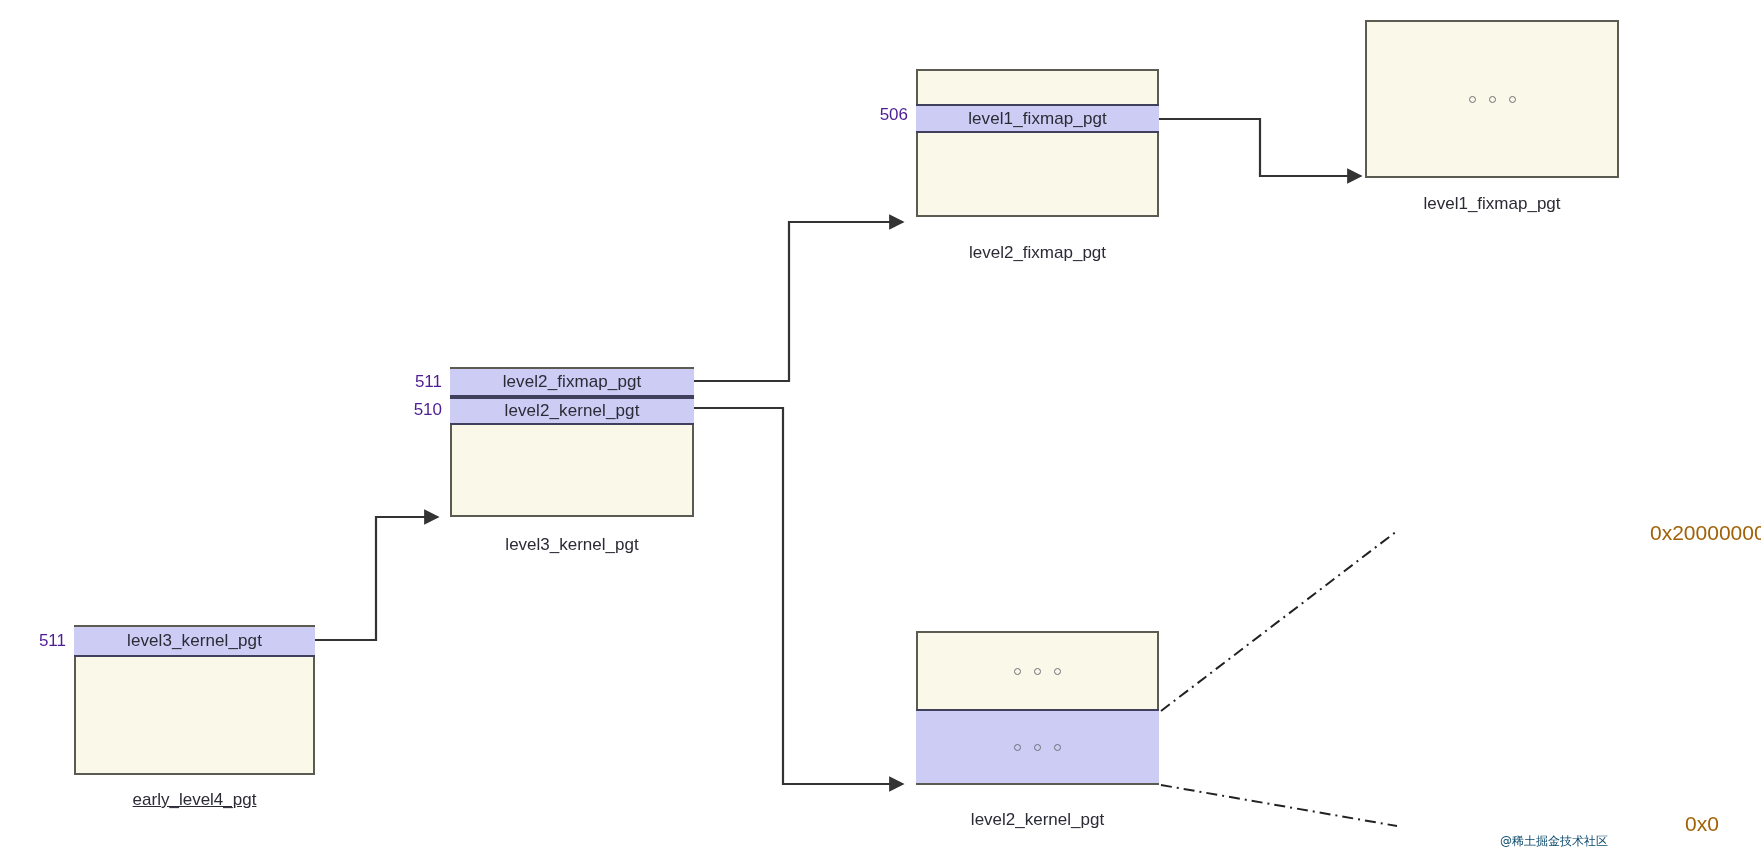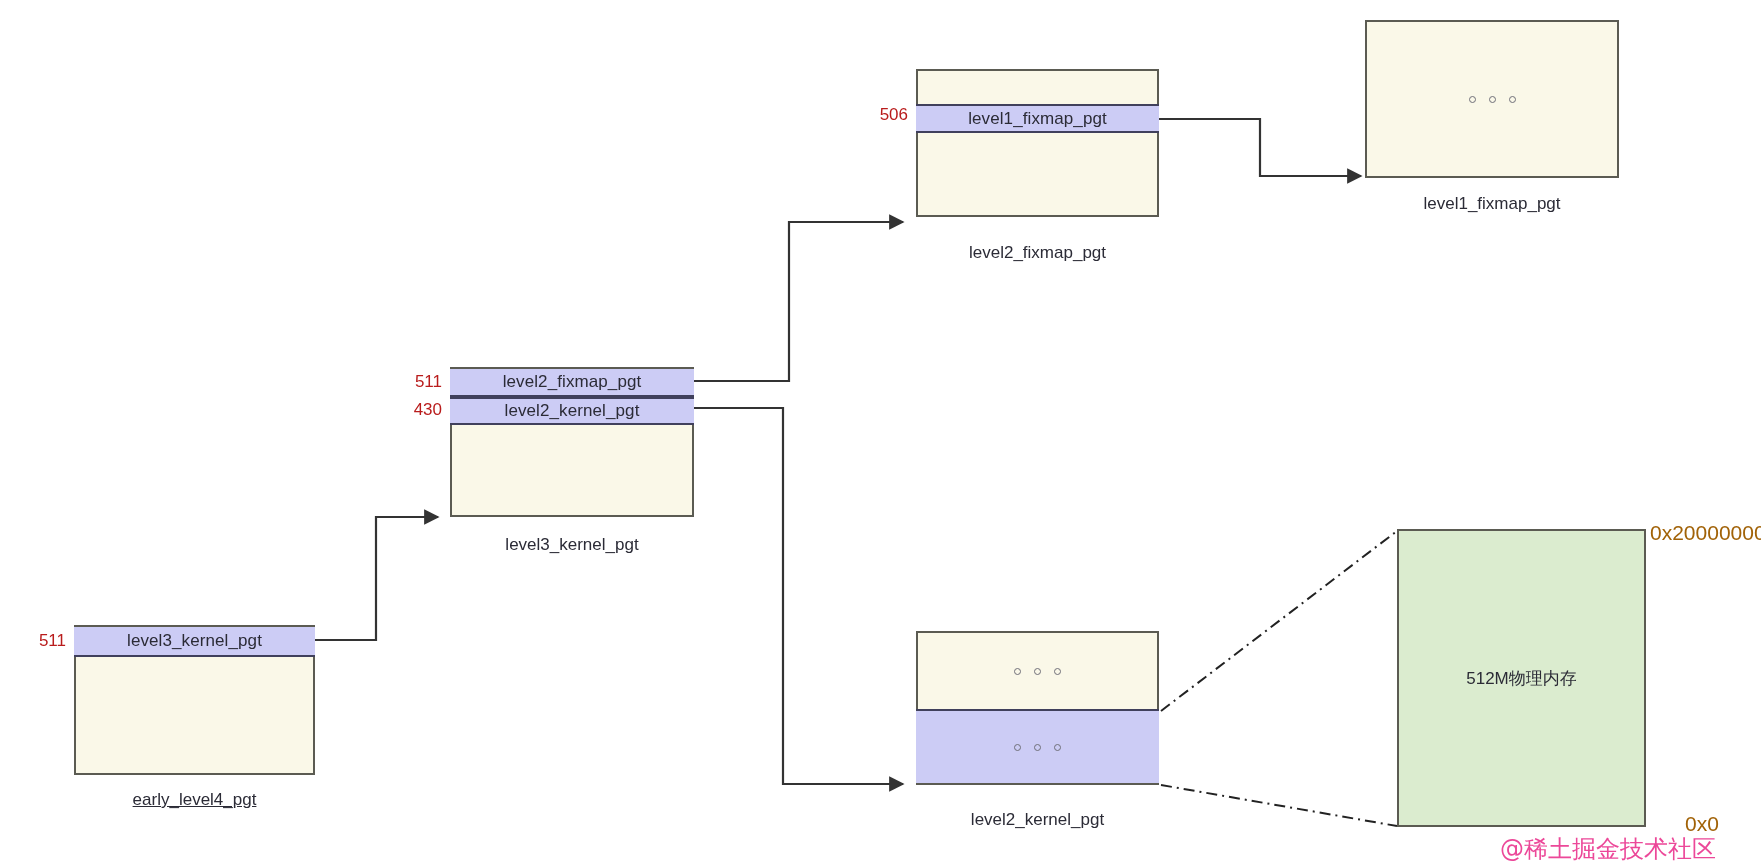--- a/index.html
+++ b/index.html
@@ -66,21 +66,21 @@
   .caption {
     position: absolute;
     font-size: 17px;
     color: #2b2b36;
     white-space: nowrap;
     text-align: center;
   }
   .idx {
     position: absolute;
     font-size: 17px;
-    color: #b91c1c;
+    color: #4c1d95;
     text-align: right;
     white-space: nowrap;
   }
   .addr {
     position: absolute;
     font-size: 21px;
     color: #a16207;
     white-space: nowrap;
   }
   .greenbox {
@@ -102,22 +102,22 @@
   .ellipsis i {
     display: block;
     width: 5px;
     height: 5px;
     border-radius: 50%;
     border: 1px solid #6f6f78;
     background: transparent;
   }
   .watermark {
     position: absolute;
-    font-size: 24px;
-    color: #ec4899;
+    font-size: 12px;
+    color: #0c4a6e;
     white-space: nowrap;
     font-family: "DejaVu Sans", sans-serif;
   }
 </style>
 </head>
 <body>
 
 <div id="canvas">
 
   <svg class="wires" viewBox="0 0 1761 864">
@@ -151,21 +151,21 @@
   <div class="box" style="left:450px; top:367px; width:244px; height:150px;">
     <div class="row highlight top-edge" style="height:28px;">
       <span>level2_fixmap_pgt</span>
     </div>
     <div class="row highlight" style="height:28px;">
       <span>level2_kernel_pgt</span>
     </div>
     <div class="row filler" style="flex:1;"></div>
   </div>
   <div class="idx" style="left:386px; top:372px; width:56px;">511</div>
-  <div class="idx" style="left:386px; top:400px; width:56px;">430</div>
+  <div class="idx" style="left:386px; top:400px; width:56px;">510</div>
   <div class="caption" style="left:450px; top:535px; width:244px;">level3_kernel_pgt</div>
 
   <div class="box" style="left:916px; top:69px; width:243px; height:148px;">
     <div class="row filler" style="height:33px;"></div>
     <div class="row highlight" style="height:29px;">
       <span>level1_fixmap_pgt</span>
     </div>
     <div class="row filler" style="flex:1;"></div>
   </div>
   <div class="idx" style="left:852px; top:105px; width:56px;">506</div>
@@ -192,21 +192,18 @@
     <div class="row plainband" style="flex:1; justify-content:center;">
       <div class="ellipsis">
         <i></i>
           <i></i>
           <i></i>
       </div>
     </div>
   </div>
   <div class="caption" style="left:916px; top:810px; width:243px;">level2_kernel_pgt</div>
 
-  <div class="greenbox" style="left:1397px; top:529px; width:249px; height:298px;">
-    <span>512M物理内存</span>
-  </div>
   <div class="addr" style="left:1650px; top:521px;">0x20000000</div>
   <div class="addr" style="left:1650px; top:812px;margin-left:35px;">0x0</div>
 
   <div class="watermark" style="left:1500px; top:833px;">@稀土掘金技术社区</div>
 
 </div>
 
 </body></html>

